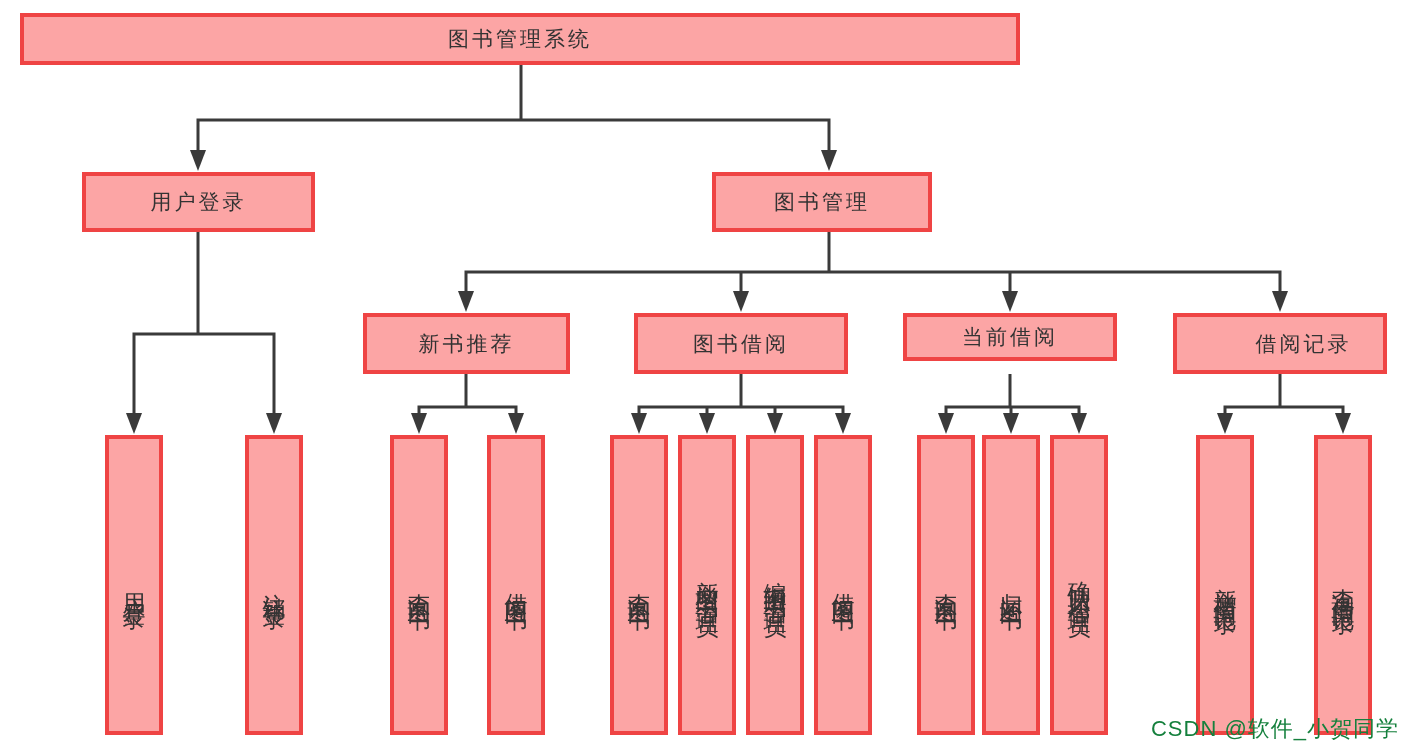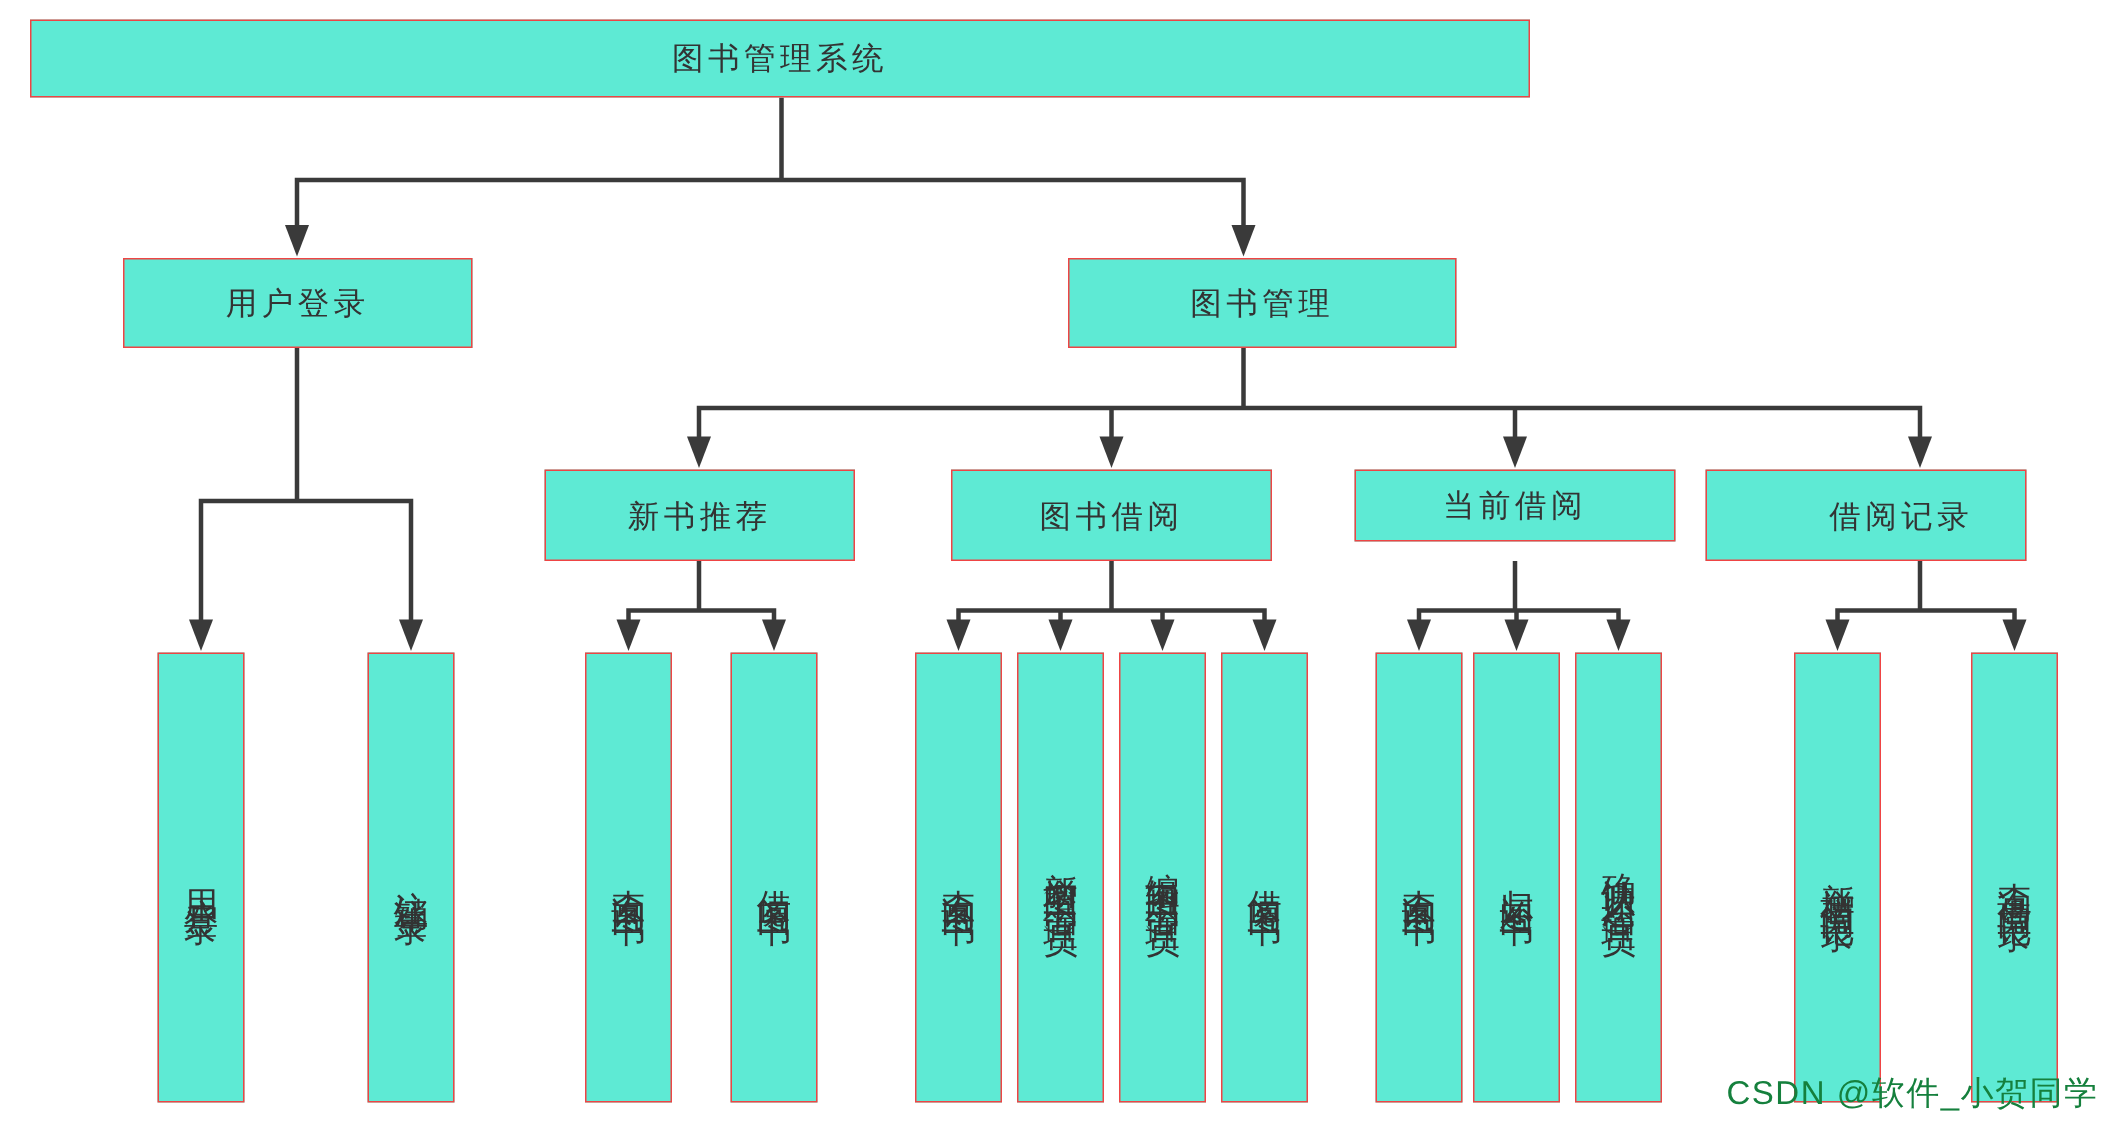--- a/index.html
+++ b/index.html
@@ -17,22 +17,22 @@
   }
   #connectors {
     position: absolute;
     left: 0; top: 0;
     width: 1405px;
     height: 747px;
   }
   .node {
     position: absolute;
     box-sizing: border-box;
-    border: 1px solid #ef4444;
-    background: #5eead4;
+    border: 4px solid #ef4444;
+    background: #fca5a5;
     display: flex;
     align-items: center;
     justify-content: center;
     color: #333333;
   }
   .hnode {
     font-size: 21px;
     letter-spacing: 3px;
     white-space: nowrap;
   }
@@ -47,25 +47,25 @@
     font-size: 23px;
     letter-spacing: 5px;
     line-height: 1;
     color: #333333;
   }
   .root {
     left: 20px; top: 13px;
     width: 1000px; height: 52px;
   }
   .b-user    { left: 82px;  top: 172px; width: 233px; height: 60px; }
-  .b-book    { left: 712px; top: 172px; width: 259px; height: 60px; }
+  .b-book    { left: 712px; top: 172px; width: 220px; height: 60px; }
   .g-newbook { left: 363px; top: 313px; width: 207px; height: 61px; }
   .g-borrow  { left: 634px; top: 313px; width: 214px; height: 61px; }
   .g-current { left: 903px; top: 313px; width: 214px; height: 48px; }
-  .g-records { left: 1137px; top: 313px; width: 214px; height: 61px; padding-left: 47px; }
+  .g-records { left: 1173px; top: 313px; width: 214px; height: 61px; padding-left: 47px; }
   .lf-a1 { left: 105px; }
   .lf-a2 { left: 245px; }
   .lf-b1 { left: 390px; }
   .lf-b2 { left: 487px; }
   .lf-c1 { left: 610px; }
   .lf-c2 { left: 678px; }
   .lf-c3 { left: 746px; }
   .lf-c4 { left: 814px; }
   .lf-d1 { left: 917px; }
   .lf-d2 { left: 982px; }

